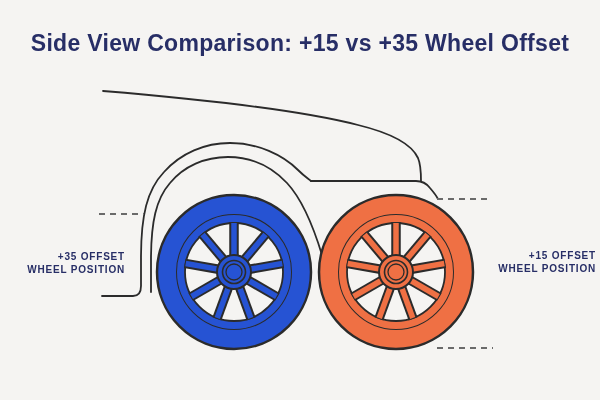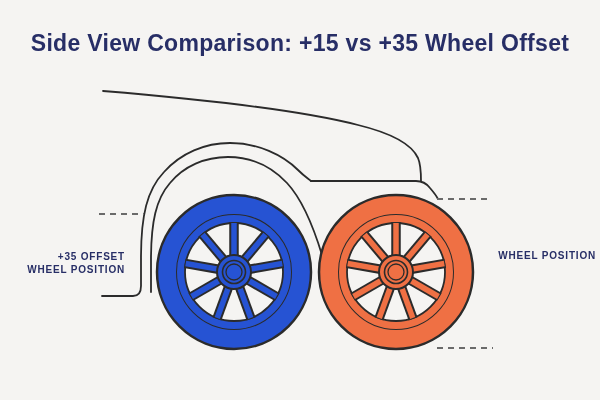--- a/index.html
+++ b/index.html
@@ -40,20 +40,21 @@
 <div class="stage">
 
   <div class="diagram-title">Side View Comparison: +15 vs +35 Wheel Offset</div>
 
   <div class="pos-label left">
     <span>+35 OFFSET</span>
     <span>WHEEL POSITION</span>
   </div>
 
   <div class="pos-label right">
+    <span>+15 OFFSET</span>
     <span>WHEEL POSITION</span>
   </div>
 
   <svg class="drawing" width="600" height="400" viewBox="0 0 600 400">
 
     <path class="car-line" d="M 103,91 C 200,99 300,110 358,125 C 395,134 412,145 418,158 C 421,165 421,173 421,181"></path>
     <path class="car-line" d="M 311,181 L 416,181 C 423,181 427,184 430,188 C 433,191.5 436,195 438,199"></path>
     <path class="car-line" d="M 102,296 L 133,296 C 139,296 141,292 141,286 L 141,258 C 141,215 147,190 164,172 C 181,153 205,143 230,143 C 258,143 283,155 298,170 C 305,177 309,179 311,181"></path>
     <path class="car-line" d="M 151,292 L 151,260 C 151,222 156,199 170,183 C 184,166 205,157 228,157 C 252,157 272,167 287,183 C 300,197 312,222 322,255"></path>
 

